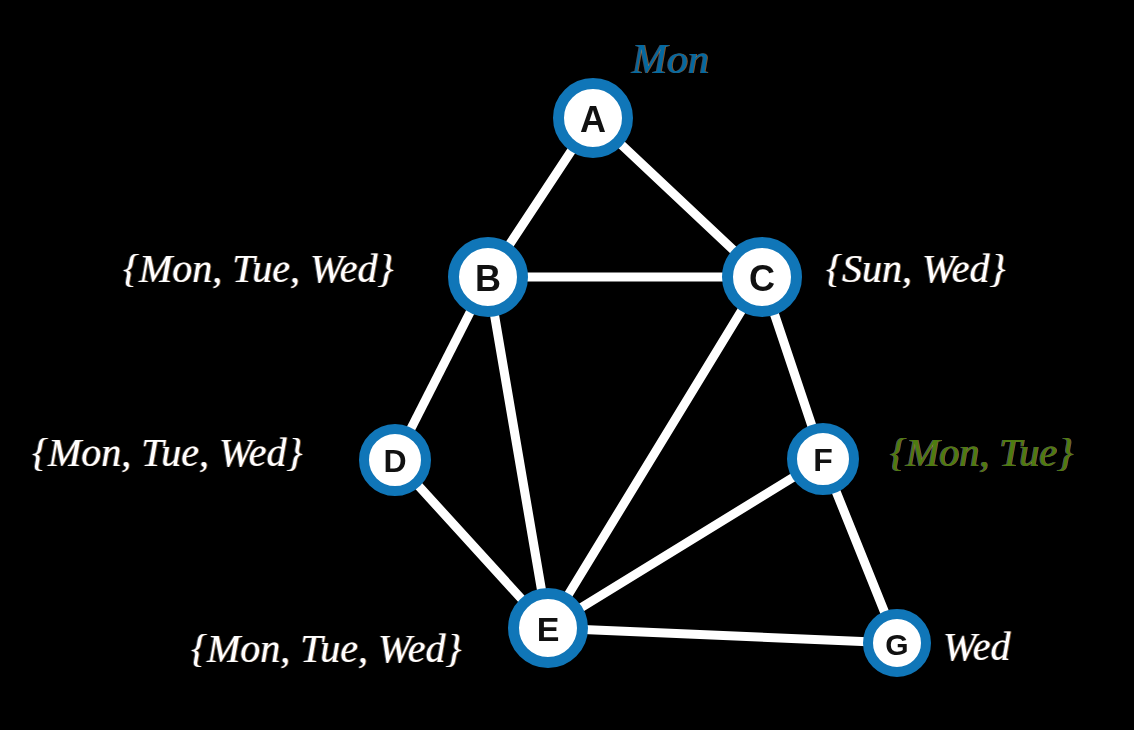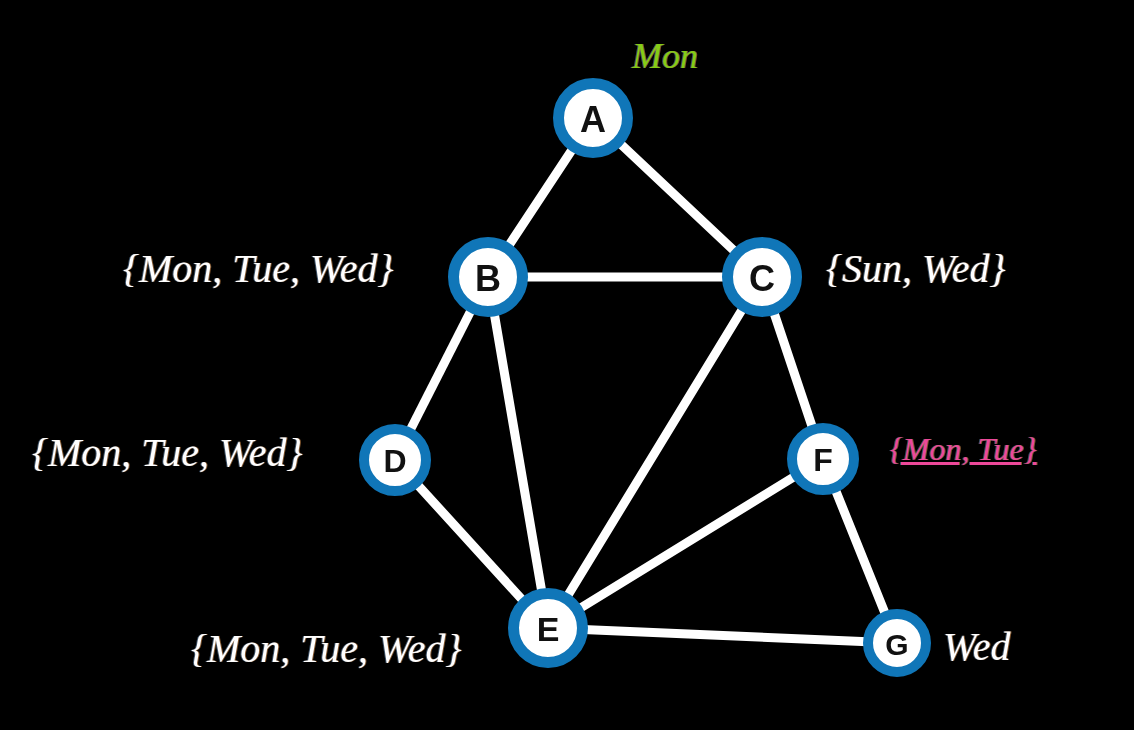--- a/index.html
+++ b/index.html
@@ -99,21 +99,21 @@
           <circle cx="823" cy="459" r="31" class="node-ring" fill="#ffffff" stroke="#1076b8" stroke-width="10"></circle>
           <text x="823" y="460" class="node-letter" font-size="32" fill="#111111">F</text>
         </g>
         <g>
           <circle cx="897" cy="643" r="29" class="node-ring" fill="#ffffff" stroke="#1076b8" stroke-width="10"></circle>
           <text x="897" y="644" class="node-letter" font-size="30" fill="#111111">G</text>
         </g>
       </g>
   </svg>
   <div id="labels-layer">
-      <div class="domain-label lbl-right" style="left: 632px; top: 38px; font-size: 36px; color: #84cc16;">Mon</div>
+      <div class="domain-label lbl-right" style="left: 632px; top: 38px; font-size: 42px; color: #0369a1;">Mon</div>
       <div class="domain-label lbl-right" style="left: 123px; top: 249px; font-size: 40px; color: rgb(255, 255, 255);">{Mon, Tue, Wed}</div>
       <div class="domain-label lbl-right" style="left: 826px; top: 249px; font-size: 40px; color: rgb(255, 255, 255);">{Sun, Wed}</div>
       <div class="domain-label lbl-right" style="left: 32px; top: 433px; font-size: 40px; color: rgb(255, 255, 255);">{Mon, Tue, Wed}</div>
-      <div class="domain-label lbl-right" style="left: 890px; top: 433px; font-size: 32px; color: #ec4899; text-decoration: underline;">{Mon, Tue}</div>
+      <div class="domain-label lbl-right" style="left: 890px; top: 433px; font-size: 40px; color: #4d7c0f;">{Mon, Tue}</div>
       <div class="domain-label lbl-right" style="left: 191px; top: 629px; font-size: 40px; color: rgb(255, 255, 255);">{Mon, Tue, Wed}</div>
       <div class="domain-label lbl-right" style="left: 943px; top: 627px; font-size: 40px; color: rgb(255, 255, 255); font-family: Liberation Serif, serif;">Wed</div>
     </div>
 </div>
 
 </body></html>

